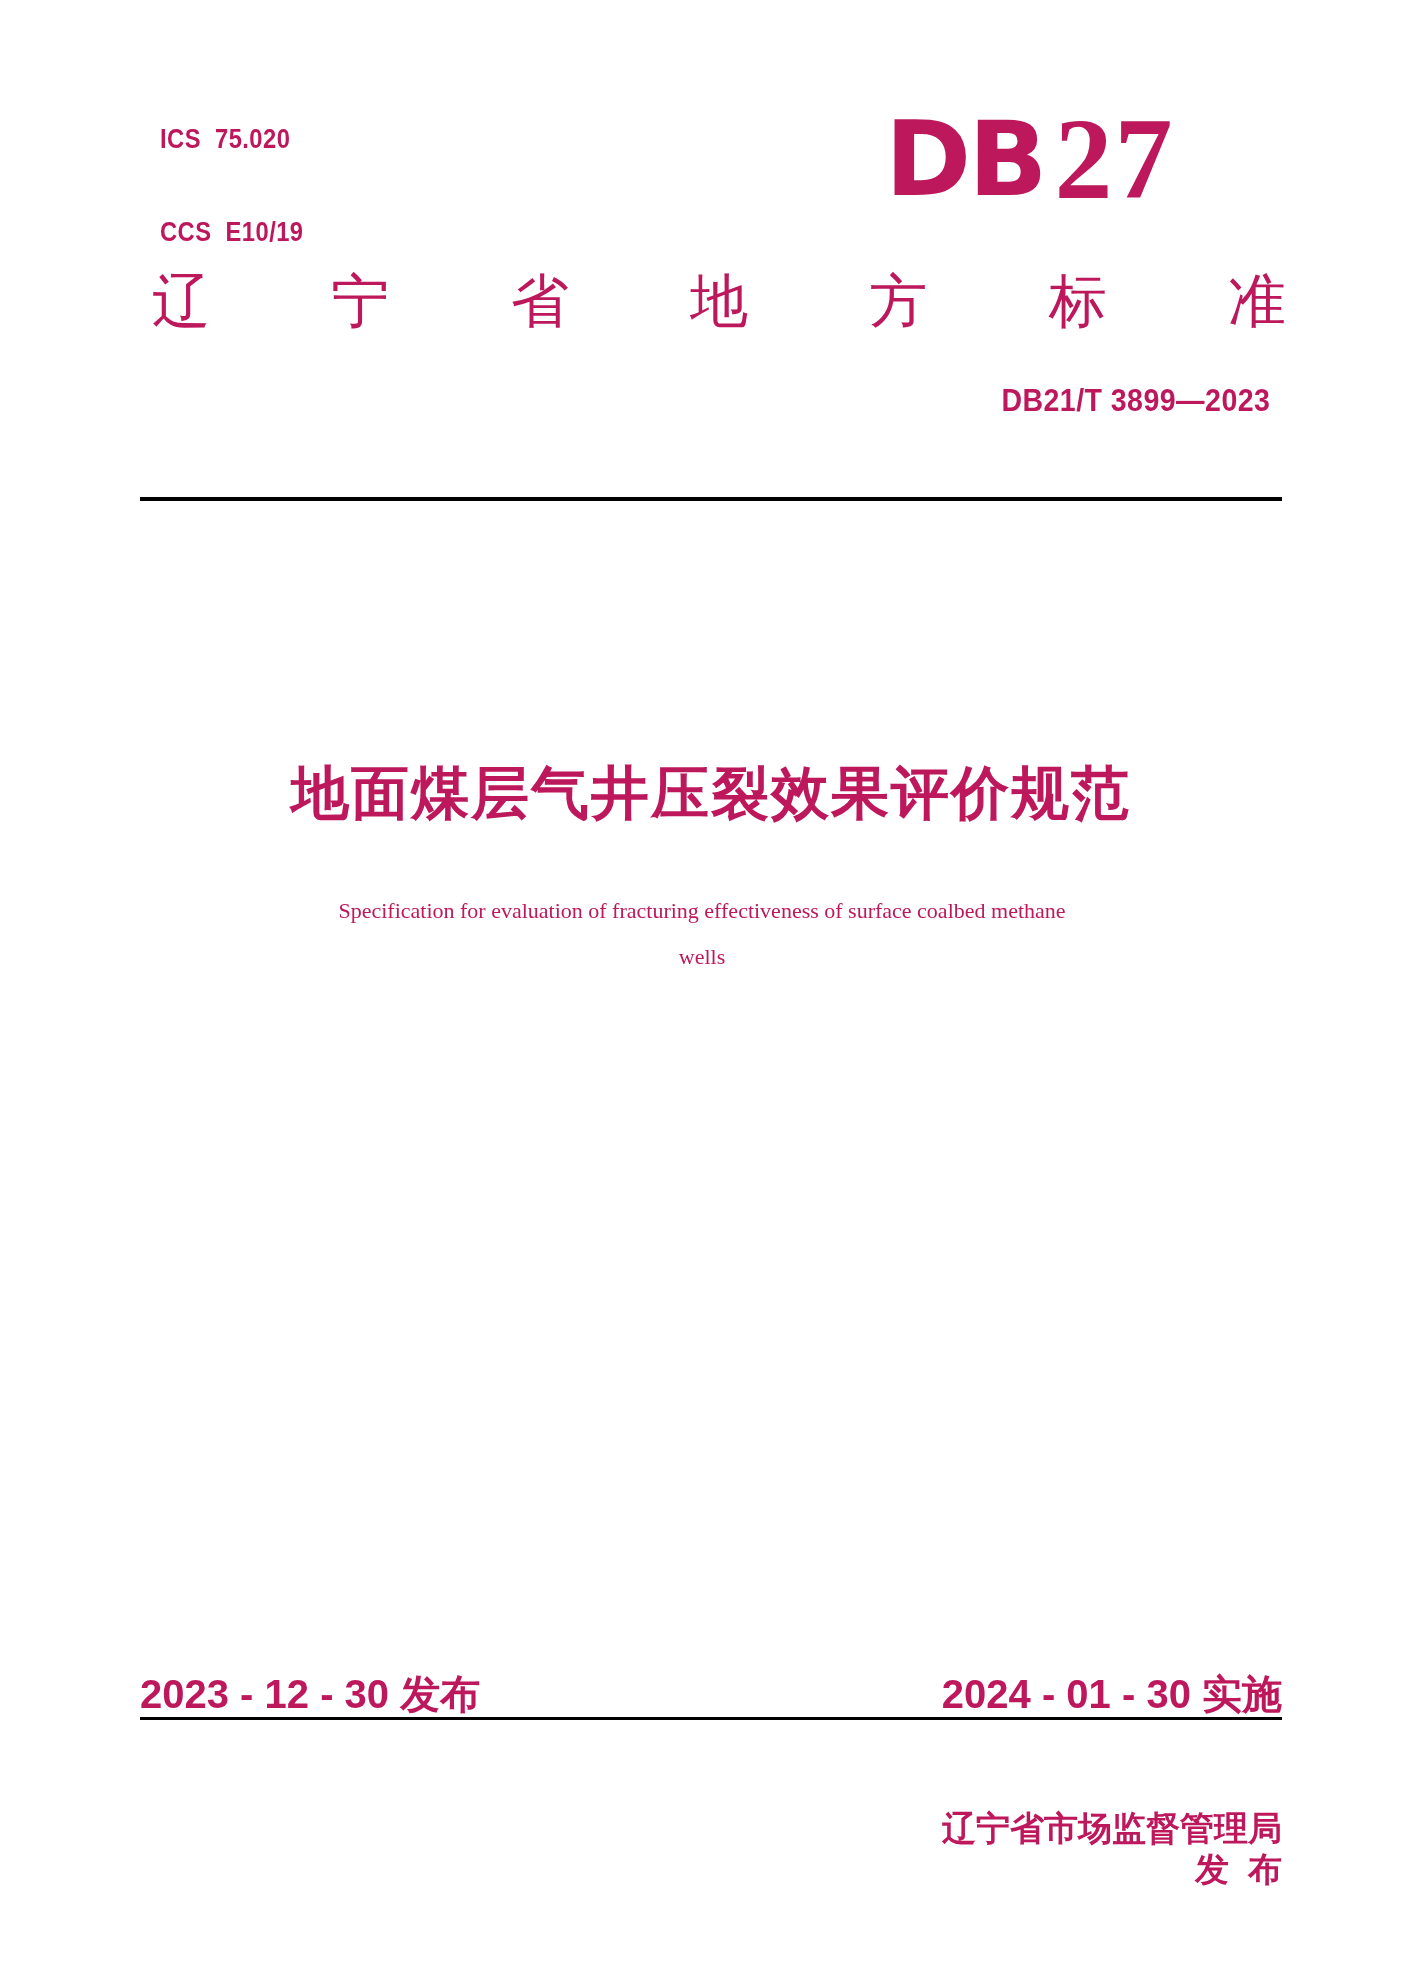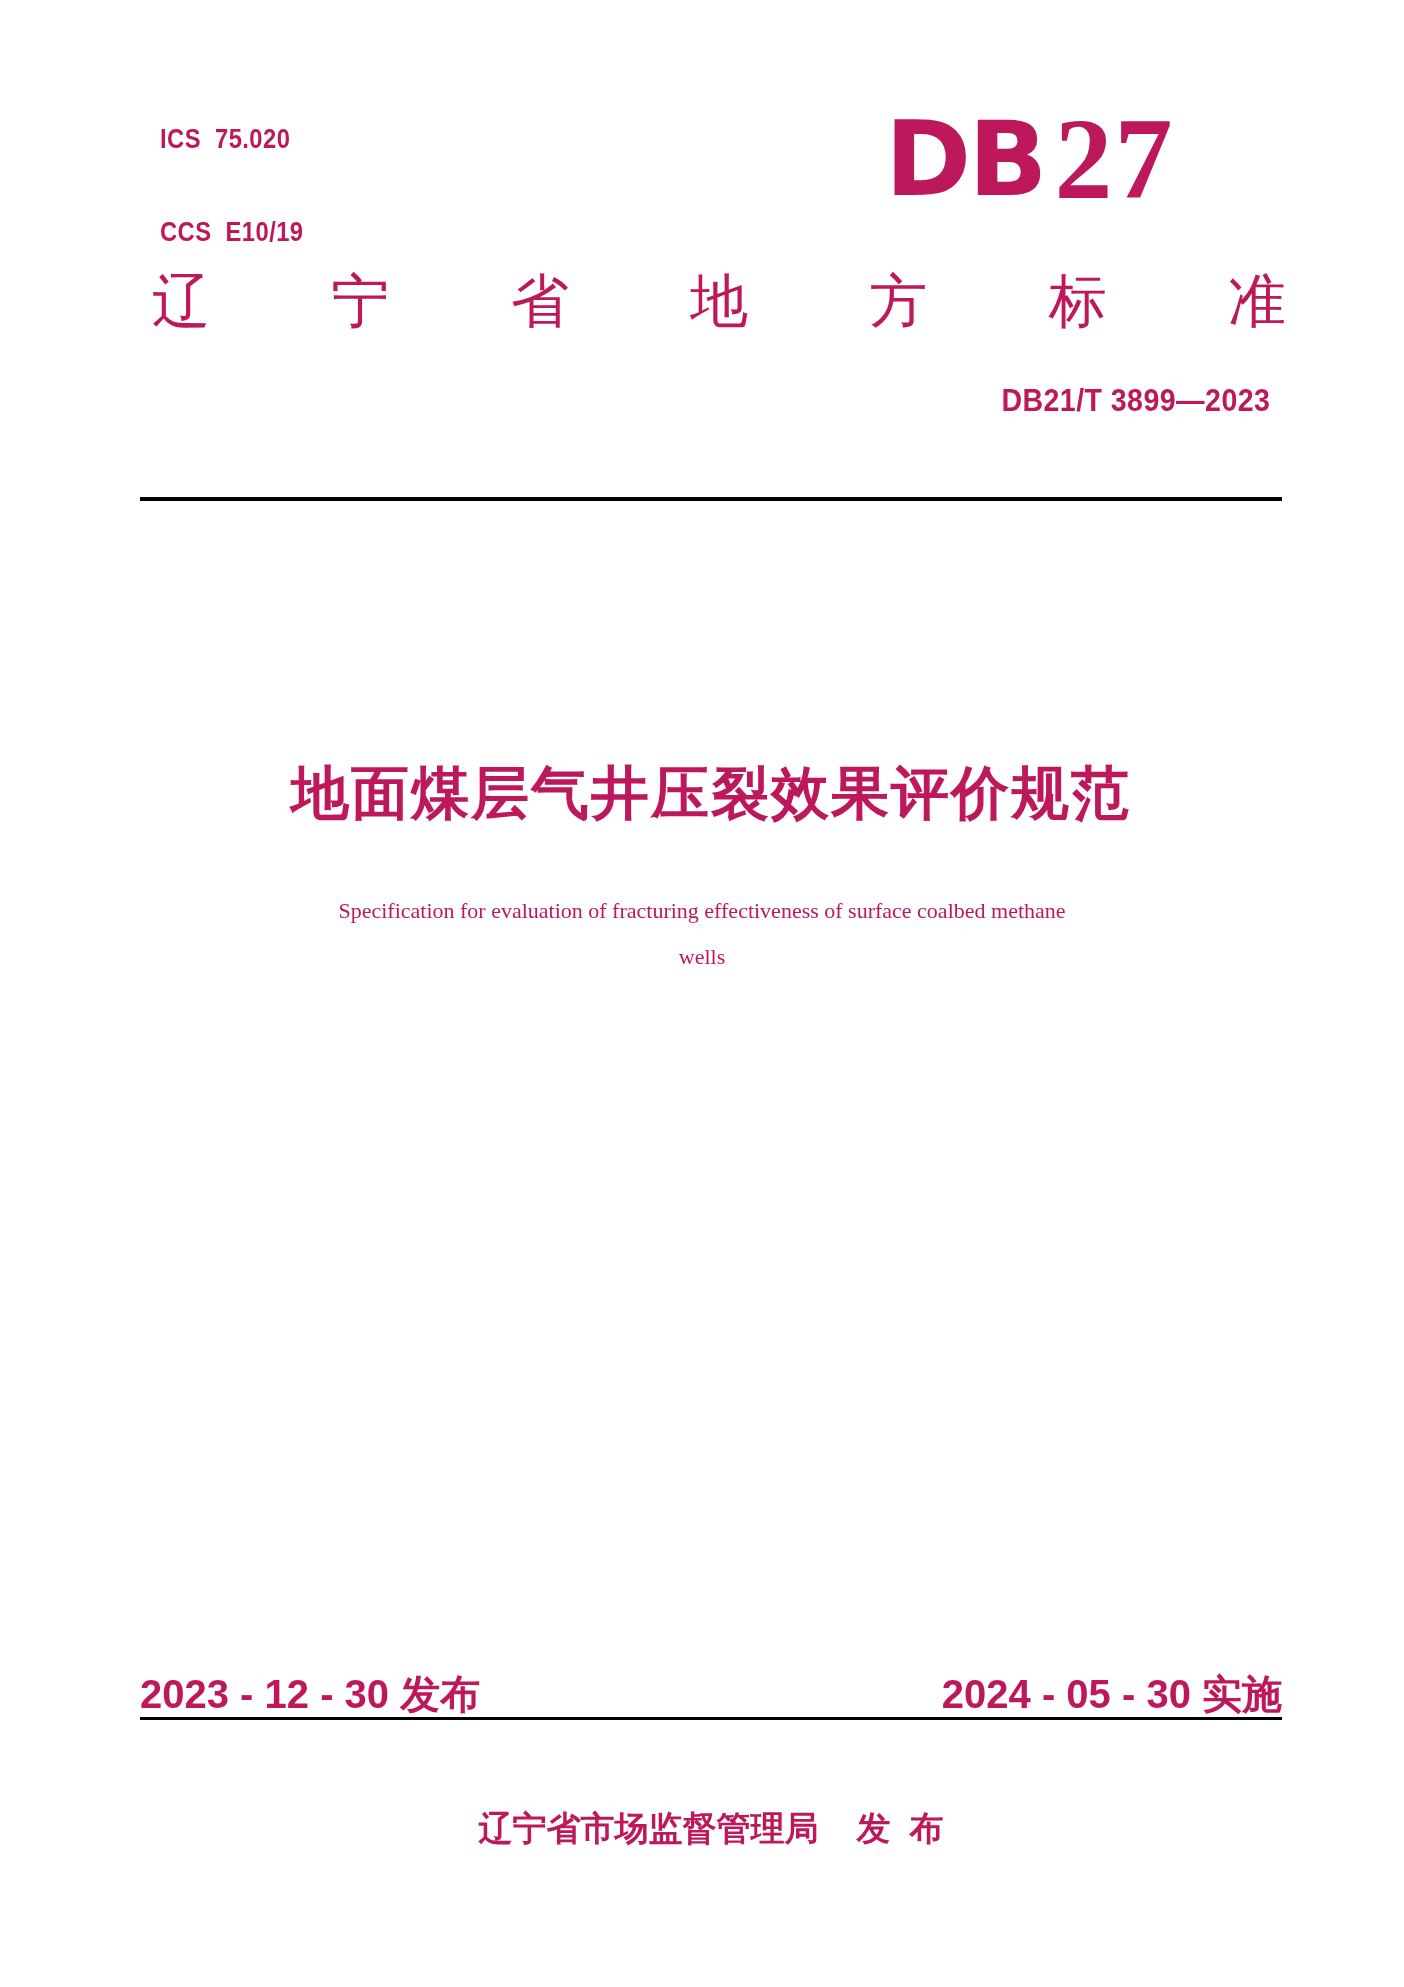--- a/index.html
+++ b/index.html
@@ -139,20 +139,21 @@
     position: absolute;
     left: 140px;
     top: 1808px;
     width: 1142px;
     display: flex;
     justify-content: center;
     align-items: flex-end;
     font-size: 34px;
     font-weight: bold;
     line-height: 1.2;
+    flex-direction: column;
   }
   .publisher-row .issue-label {
     margin-left: 38px;
     white-space: pre;
   }
 </style>
 </head>
 <body>
 
 <div class="page">
@@ -183,21 +184,21 @@
 
   <div class="doc-title">地面煤层气井压裂效果评价规范</div>
 
   <div class="doc-subtitle">
     <div>Specification for evaluation of fracturing effectiveness of surface coalbed methane</div>
     <div>wells</div>
   </div>
 
   <div class="dates-row">
     <span>2023 - 12 - 30 发布</span>
-    <span>2024 - 05 - 30 实施</span>
+    <span>2024 - 01 - 30 实施</span>
   </div>
 
   <div class="rule-bottom"></div>
 
   <div class="publisher-row">
     <span>辽宁省市场监督管理局</span>
     <span class="issue-label">发  布</span>
   </div>
 
 </div>

